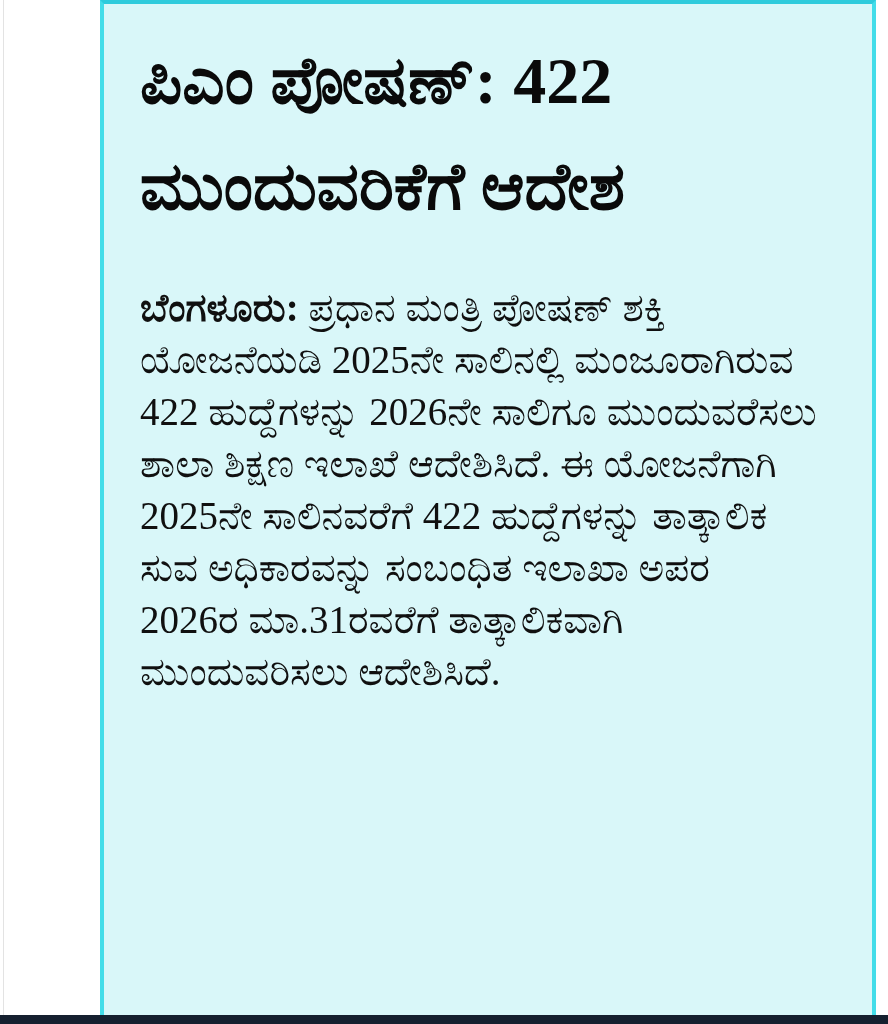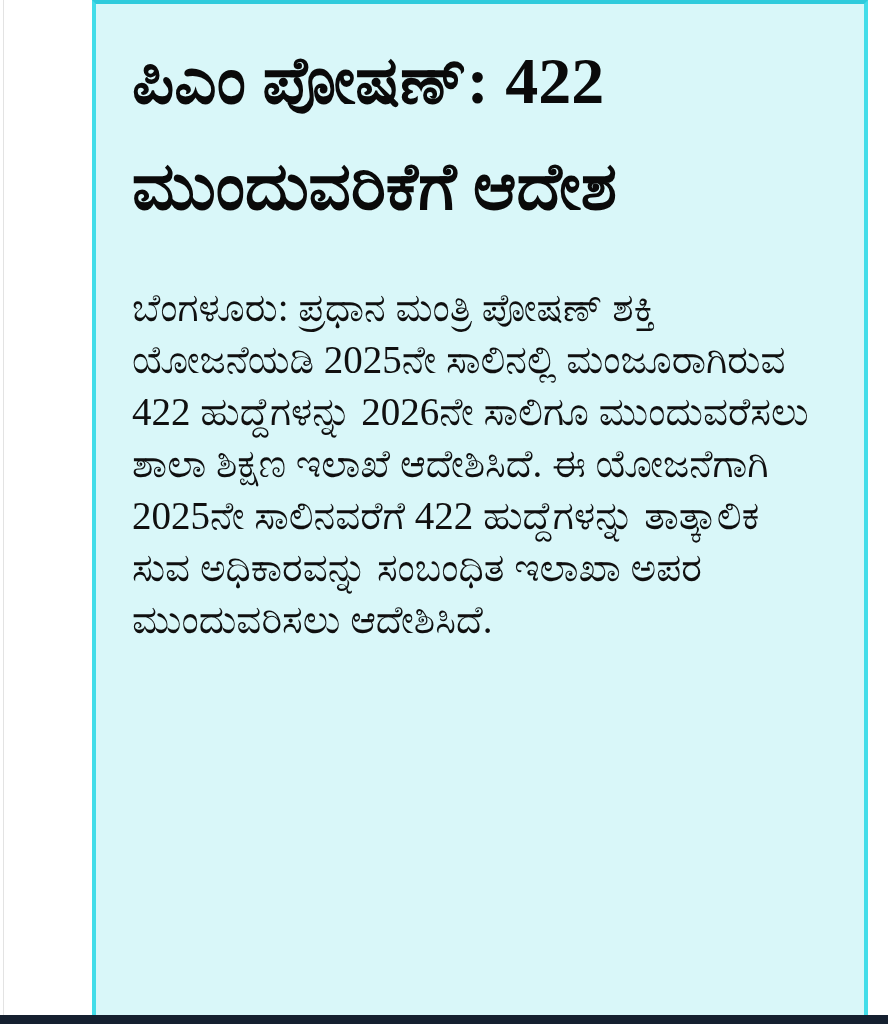--- a/index.html
+++ b/index.html
@@ -10,21 +10,21 @@
     overflow: hidden;
     font-family: "Liberation Serif", "DejaVu Serif", serif;
   }
   .left-hairline {
     position: absolute; left: 3px; top: 0;
     width: 1px; height: 1016px;
     background: #e3e3e3;
   }
   .article-panel {
     position: absolute;
-    left: 92px; top: 0;
+    left: 100px; top: 0;
     width: 768px; height: 1012px;
     background: #d9f7f9;
     border-left: 4px solid #43dde9;
     border-right: 4px solid #43dde9;
     border-top: 4px solid #2ecbdc;
     box-sizing: content-box;
     overflow: hidden;
     color: #0c0c0c;
   }
   .headline {
@@ -36,21 +36,21 @@
     color: #0a0a0a;
   }
   .headline .hl-line { white-space: nowrap; }
   .body-text {
     margin: 42px 26px 0 36px;
     font-size: 39px;
     line-height: 52px;
     color: #101010;
   }
   .body-text .b-line { white-space: nowrap; }
-  .dateline { font-weight: normal; }
+  .dateline { font-weight: bold; }
   .bottom-bar {
     position: absolute; left: 0; bottom: 0;
     width: 888px; height: 9px;
     background: #15202f;
   }
 </style>
 </head>
 <body>
 
 <div class="left-hairline"></div>
@@ -62,18 +62,19 @@
     <div class="hl-line">ಮುಂದುವರಿಕೆಗೆ ಆದೇಶ</div>
   </h1>
 
   <div class="body-text">
     <div class="b-line"><span class="dateline">ಬೆಂಗಳೂರು:</span>&nbsp;<span>ಪ್ರಧಾನ ಮಂತ್ರಿ ಪೋಷಣ್ ಶಕ್ತಿ</span></div>
     <div class="b-line">ಯೋಜನೆಯಡಿ 2025ನೇ ಸಾಲಿನಲ್ಲಿ ಮಂಜೂರಾಗಿರುವ</div>
     <div class="b-line">422 ಹುದ್ದೆಗಳನ್ನು 2026ನೇ ಸಾಲಿಗೂ ಮುಂದುವರೆಸಲು</div>
     <div class="b-line">ಶಾಲಾ ಶಿಕ್ಷಣ ಇಲಾಖೆ ಆದೇಶಿಸಿದೆ. ಈ ಯೋಜನೆಗಾಗಿ</div>
     <div class="b-line">2025ನೇ ಸಾಲಿನವರೆಗೆ 422 ಹುದ್ದೆಗಳನ್ನು ತಾತ್ಕಾಲಿಕ</div>
     <div class="b-line">ಸುವ ಅಧಿಕಾರವನ್ನು ಸಂಬಂಧಿತ ಇಲಾಖಾ ಅಪರ</div>
+    <div class="b-line">2026ರ ಮಾ.31ರವರೆಗೆ ತಾತ್ಕಾಲಿಕವಾಗಿ</div>
     <div class="b-line">ಮುಂದುವರಿಸಲು ಆದೇಶಿಸಿದೆ.</div>
   </div>
 
 </div>
 
 <div class="bottom-bar"></div>
 
 </body></html>

